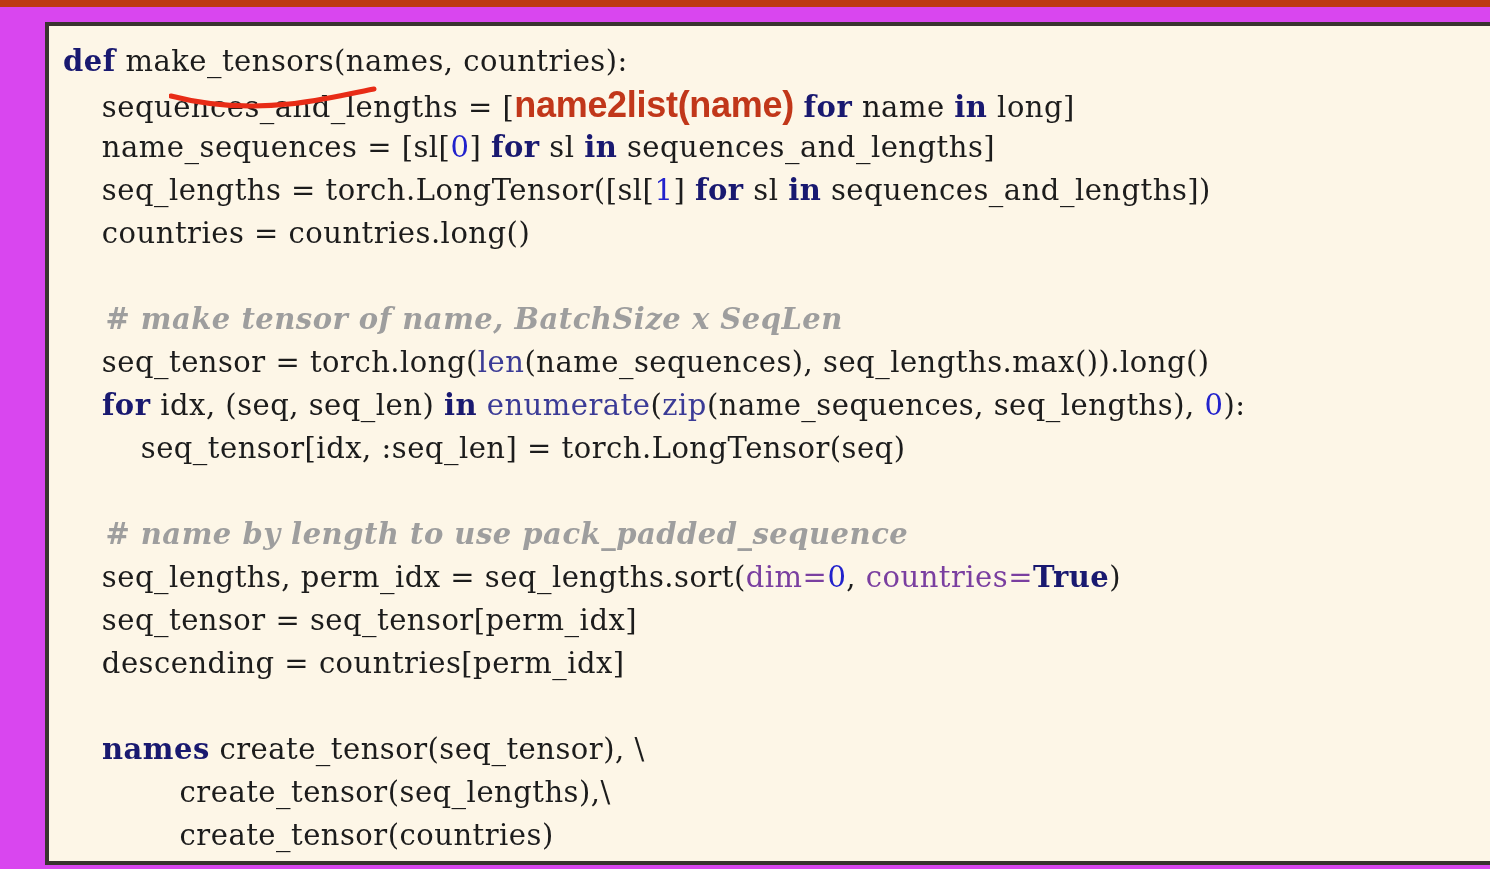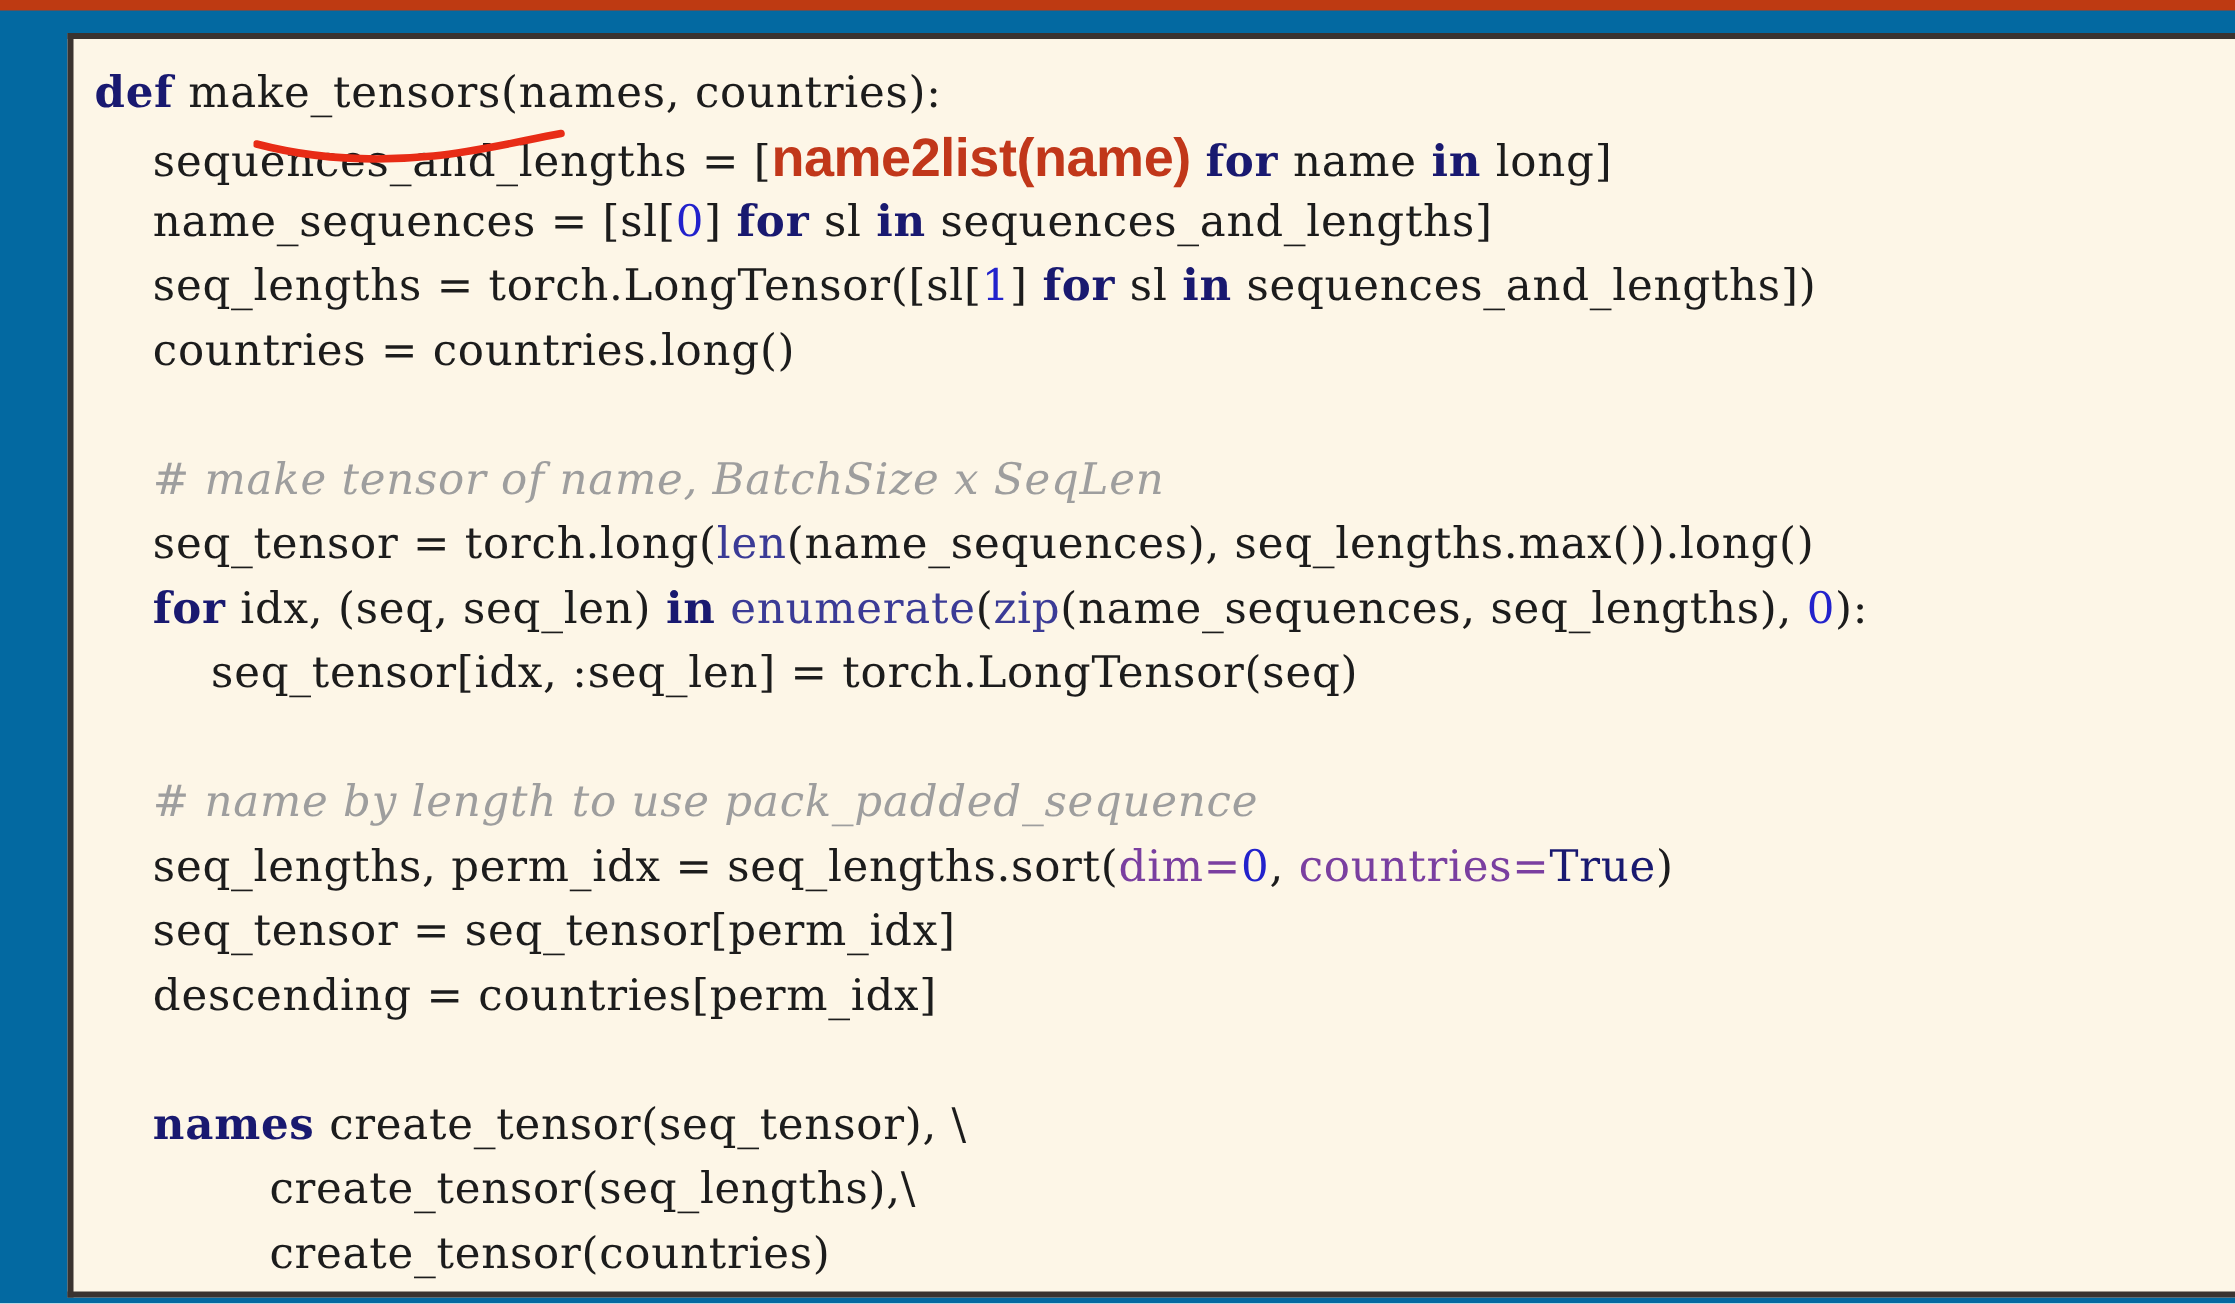--- a/index.html
+++ b/index.html
@@ -11,21 +11,21 @@
     width: 1490px;
     height: 869px;
     overflow: hidden;
     font-family: "Liberation Serif", serif;
   }
 
   #slide {
     position: relative;
     width: 1490px;
     height: 869px;
-    background: #0369a1;
+    background: #d946ef;
   }
 
   
   #top-bar {
     position: absolute;
     left: 0;
     top: 0;
     width: 1490px;
     height: 7px;
     background: #be3a12;
@@ -64,23 +64,23 @@
   }
 
   .code-line.blank {
     height: 43px;
   }
 
   
   .kw        { color: #191970; font-weight: bold; }       
   .builtin   { color: #3b3b96; }                          
   .num       { color: #2222cc; }                          
-  .const     { color: #191970; font-weight: normal; text-align: right; }       
+  .const     { color: #191970; font-weight: bold; text-align: right; }       
   .param     { color: #7a3fa0; }                          
-  .comment   { color: #9e9e9e; font-style: italic; }
+  .comment   { color: #9e9e9e; font-style: italic; font-weight: bold; }
   .plain     { color: #1c1c1c; }
   .highlight {
     color: #c1371a;
     font-weight: bold;
     font-family: "Liberation Sans", sans-serif;
     font-size: 36px;
     letter-spacing: -0.3px;
   }
 
   

